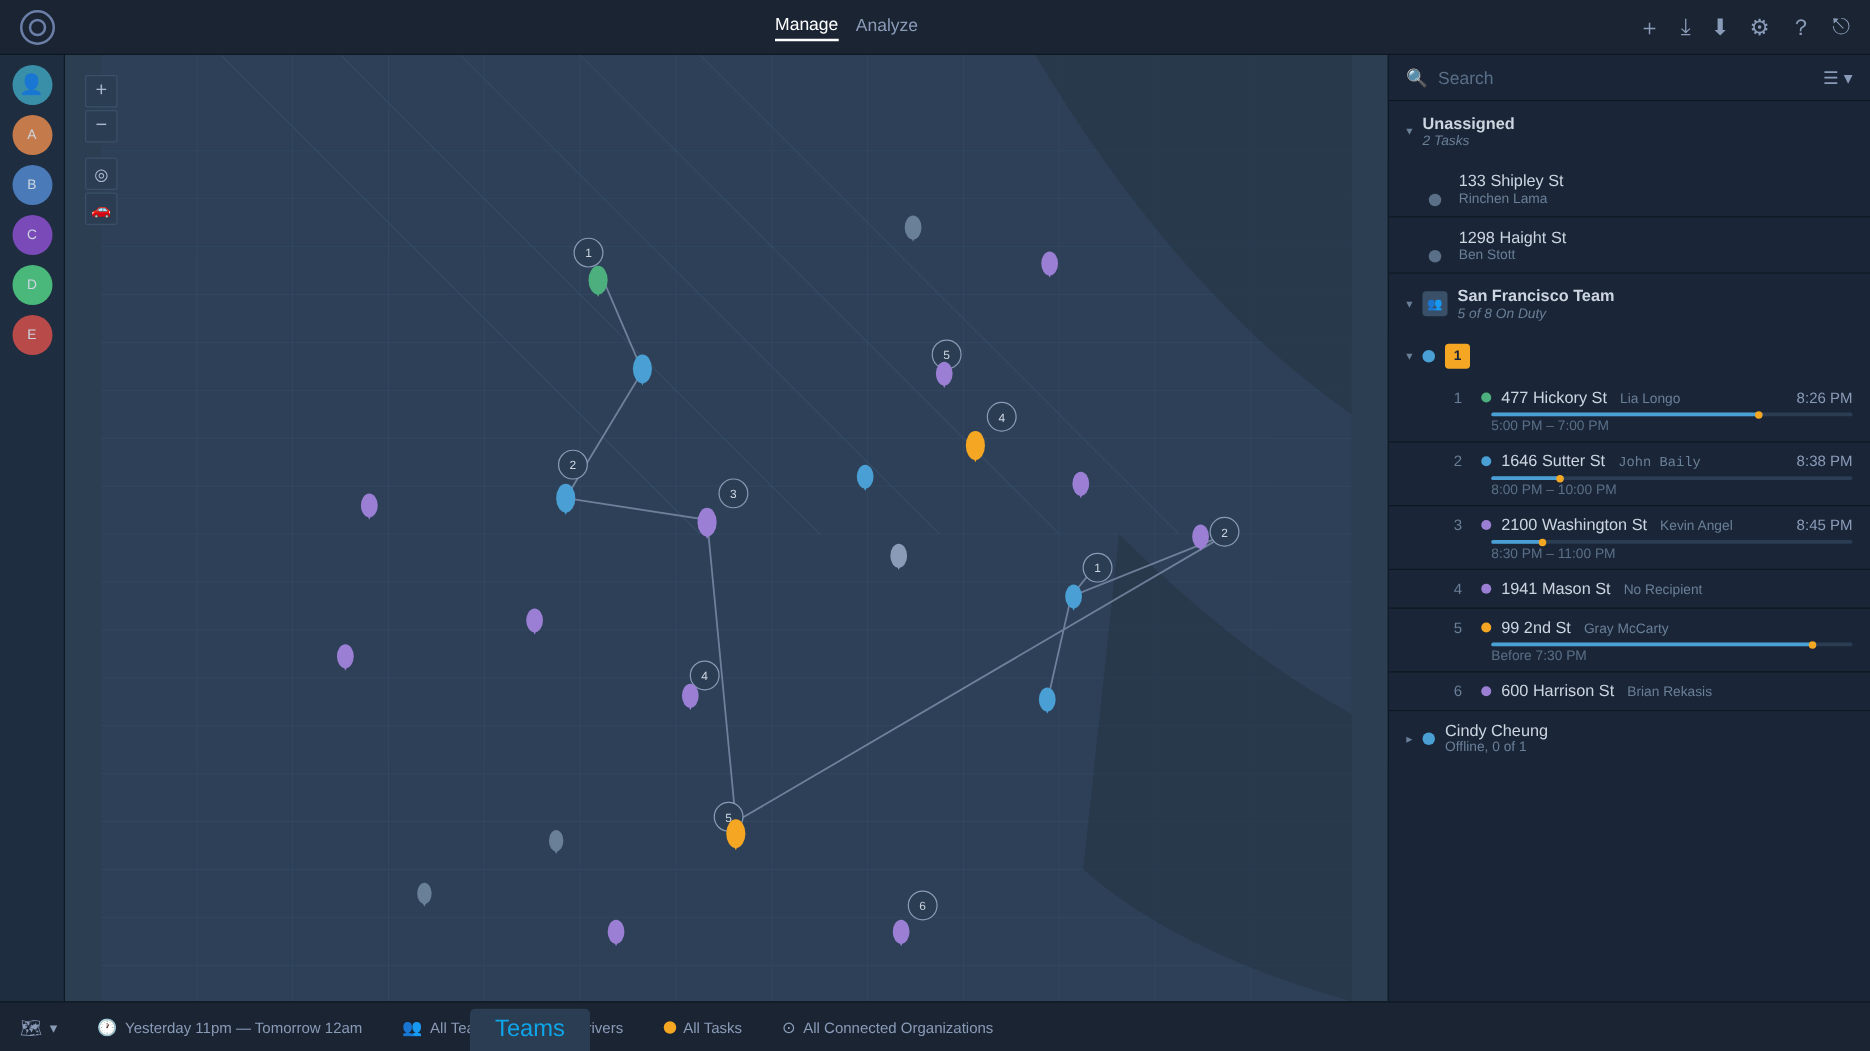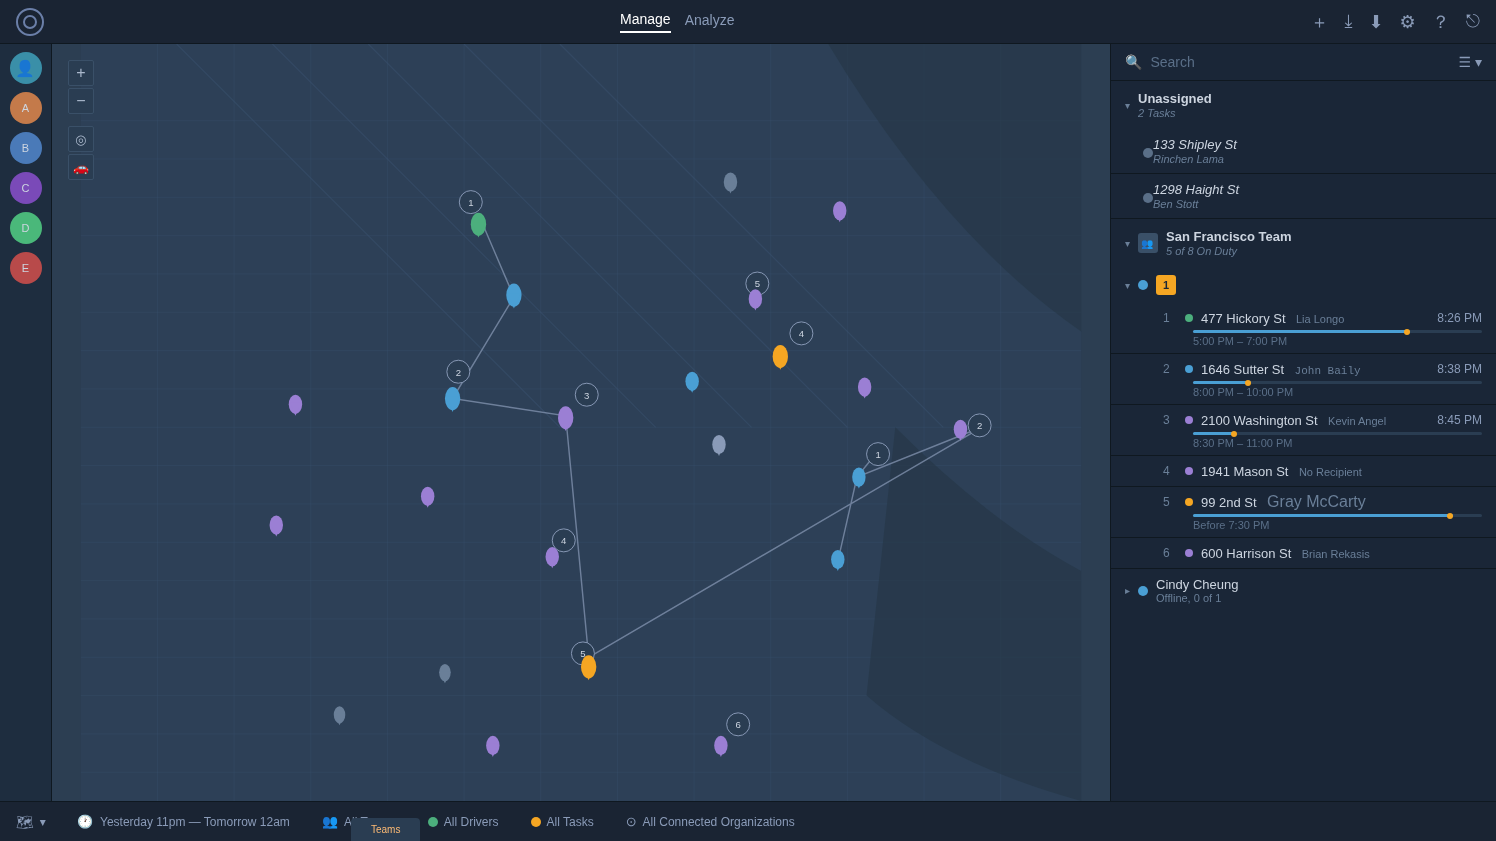--- a/index.html
+++ b/index.html
@@ -58,21 +58,21 @@
     .task-list::-webkit-scrollbar-thumb { background: #3a5068; border-radius: 2px; }
 
     
     .section-header { padding: 10px 14px; display: flex; align-items: center; gap: 8px; cursor: pointer; background: #1a2637; }
     .section-title { font-size: 13px; font-weight: 600; color: #cdd5e0; }
     .section-subtitle { font-size: 11px; color: #6a7f98; margin-top: 1px; font-style: italic; }
     .chevron { font-size: 10px; color: #6a7f98; }
     .team-icon { width: 20px; height: 20px; background: #3a5068; border-radius: 3px; display: flex; align-items: center; justify-content: center; font-size: 10px; }
 
     
-    .task-item { padding: 8px 14px 8px 32px; display: flex; align-items: center; gap: 0; border-bottom: 1px solid #0f1820; cursor: pointer; font-style: italic; }
+    .task-item { padding: 8px 14px 8px 32px; display: flex; align-items: flex-end; gap: 14px; border-bottom: 1px solid #0f1820; cursor: pointer; }
     .task-dot { width: 10px; height: 10px; border-radius: 50%; background: #4a6080; margin-top: 3px; flex-shrink: 0; }
     .task-dot.gray { background: #5a6f88; }
     .task-info { flex: 1; }
     .task-address { font-size: 13px; color: #cdd5e0; font-weight: 500; }
     .task-person { font-size: 11px; color: #6a7f98; margin-top: 1px; }
 
     
     .driver-header { padding: 8px 14px; display: flex; align-items: center; gap: 8px; cursor: pointer; }
     .driver-dot { width: 10px; height: 10px; border-radius: 50%; flex-shrink: 0; }
     .driver-dot.blue { background: #4a9fd4; }
@@ -433,21 +433,21 @@
           </div>
         </div>
       </div>
 
       <div class="route-item">
         <div class="route-header">
           <span class="route-num">5</span>
           <div class="route-dot yellow"></div>
           <div style="flex:1">
             <span class="route-address">99 2nd St</span>
-            <span style="font-size:16px; color:#6a7f98; margin-left:6px;">Gray McCarty</span>
+            <span style="font-size:11px; color:#6a7f98; margin-left:6px;">Gray McCarty</span>
           </div>
         </div>
         <div class="route-bar">
           <div class="route-bar-fill" style="width:90%"></div>
           <div class="route-bar-dot" style="left:88%"></div>
         </div>
         <div class="route-time-range">Before 7:30 PM</div>
       </div>
 
       <div class="route-item">
@@ -492,14 +492,14 @@
     <span>All Drivers</span>
   </div>
   <div class="bottom-item">
     <div class="bottom-dot yellow"></div>
     <span>All Tasks</span>
   </div>
   <div class="bottom-item">
     <span style="font-size:13px;">⊙</span>
     <span>All Connected Organizations</span>
   </div>
-  <div style="position:absolute; bottom:0; left:351px; background:#2a3d52; padding:6px 20px; font-size:10px; color:#fdba74; border-radius:4px 4px 0 0; cursor:pointer;">Teams</div>
+  <div style="position:absolute; bottom:0; left:376px; background:#2a3d52; padding:6px 20px; font-size:19px; color:#0ea5e9; border-radius:4px 4px 0 0; cursor:pointer;">Teams</div>
 </div>
 
 </body></html>

